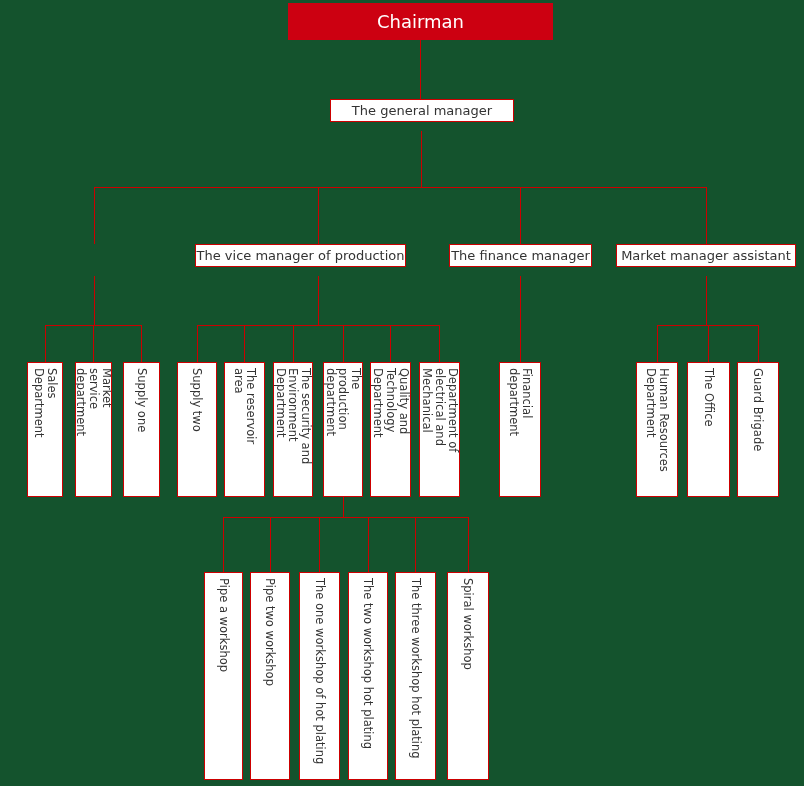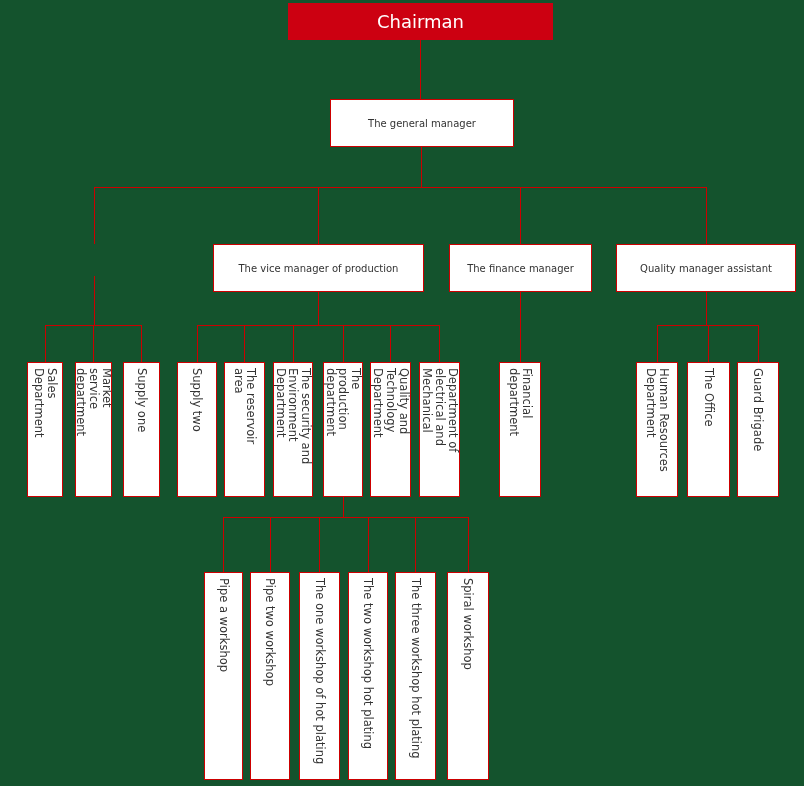--- a/index.html
+++ b/index.html
@@ -24,25 +24,25 @@
   .root-box {
     position: absolute;
     left: 288px; top: 3px; width: 265px; height: 37px;
     background: var(--root-bg);
     color: var(--root-text);
     font-size: 18px;
     display: flex; align-items: center; justify-content: center;
   }
   .hbox {
     position: absolute;
-    height: 48px;
+    height: 23px;
     background: var(--box-bg);
     border: 1px solid var(--line);
     color: var(--text);
-    font-size: 10px;
+    font-size: 13px;
     display: flex; align-items: center; justify-content: center;
     white-space: nowrap;
   }
   .vbox {
     position: absolute;
     top: 362px; height: 135px;
     background: var(--box-bg);
     border: 1px solid var(--line);
     display: flex; justify-content: center; align-items: flex-start;
     overflow: hidden;
@@ -105,28 +105,28 @@
   <div class="vl" style="left:468px;top:517px;height:55px"></div>
 
   <div class="root-box">
     <span>Chairman</span>
   </div>
 
   <div class="hbox" style="left:330px;top:99px;width:184px">
     <span>The general manager</span>
   </div>
 
-  <div class="hbox" style="left:213px;top:244px;width:211px">
+  <div class="hbox" style="left:195px;top:244px;width:211px">
     <span>The vice manager of production</span>
   </div>
   <div class="hbox" style="left:449px;top:244px;width:143px">
     <span>The finance manager</span>
   </div>
   <div class="hbox" style="left:616px;top:244px;width:180px">
-    <span>Quality manager assistant</span>
+    <span>Market manager assistant</span>
   </div>
 
   <div class="vbox" style="left:27px;width:36px">
     <span class="vtext">Sales
 Department</span>
   </div>
   <div class="vbox" style="left:75px;width:37px">
     <span class="vtext">Market
 service
 department</span>

